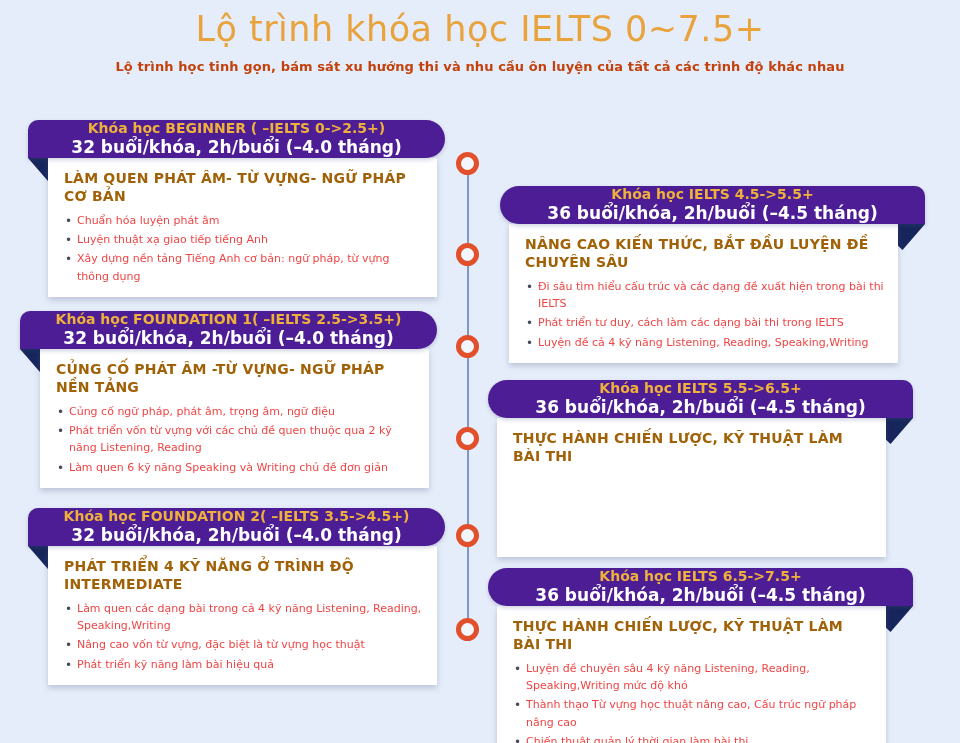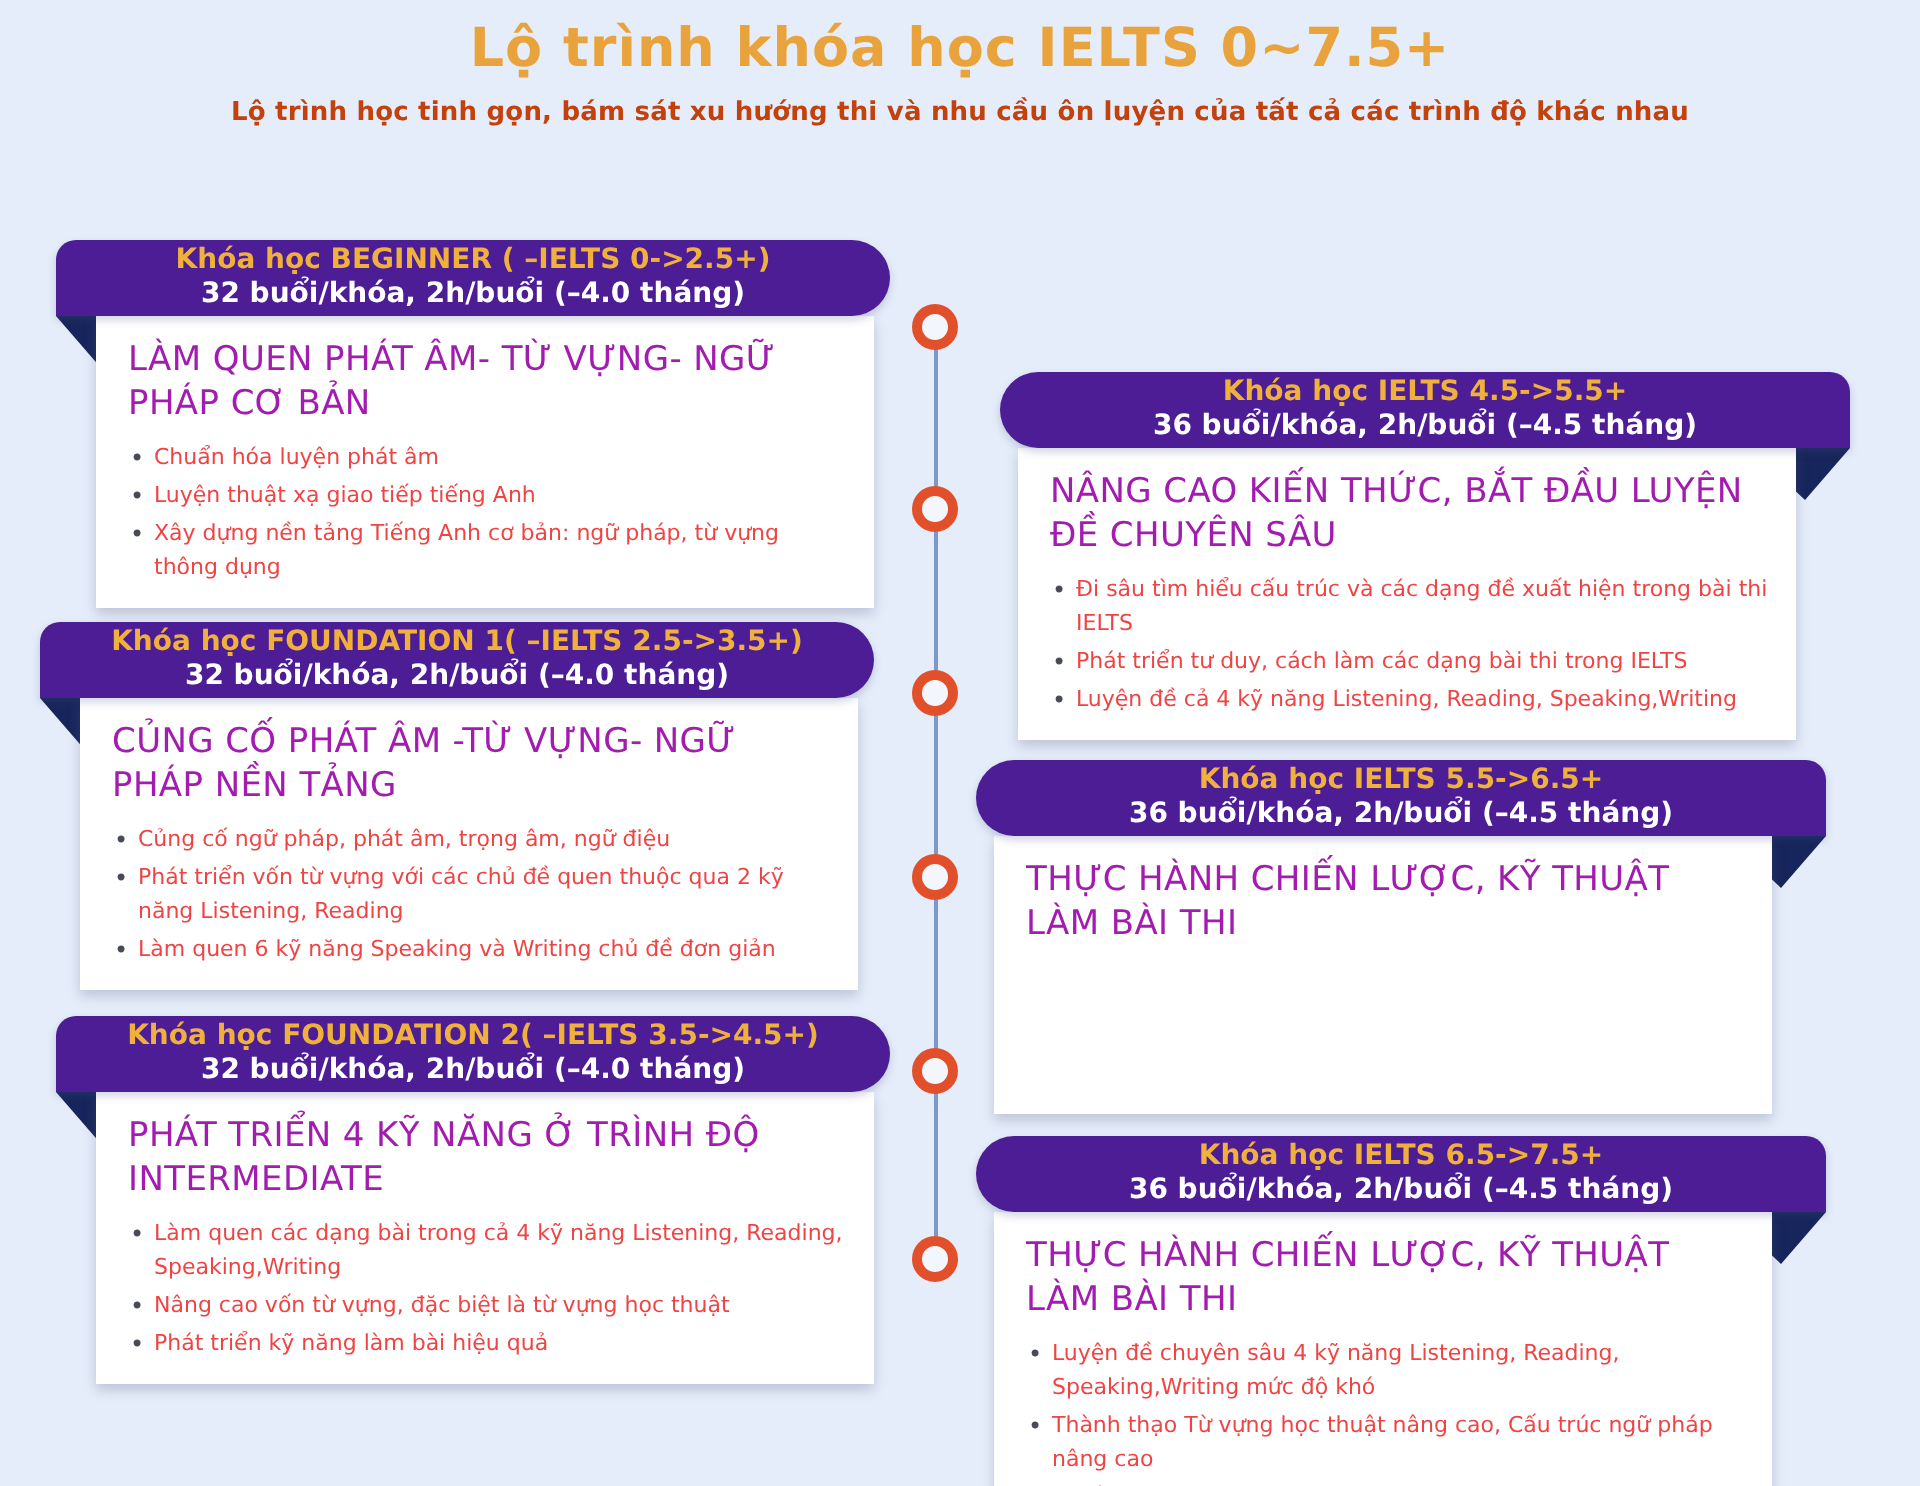--- a/index.html
+++ b/index.html
@@ -8,21 +8,21 @@
     font-family:"DejaVu Sans", sans-serif;
     background:#E6EDFA;
     position:relative;
     overflow:hidden;
   }
   .page { position:absolute; inset:0; }
 
   
   .title-area { position:absolute; top:8px; left:0; width:960px; text-align:center; }
   .main-title {
-    color:#E9A33C; font-size:27px; font-weight:700; letter-spacing:0.5px; line-height:1.25;
+    color:#E9A33C; font-size:35px; font-weight:400; letter-spacing:0.5px; line-height:1.25;
   }
   .sub-title {
     margin-top:7px; color:#c2410c; font-size:13px; font-weight:700; letter-spacing:0.1px;
   }
 
   
   .tline {
     position:absolute; left:467px; top:164px; width:2px; height:466px;
     background:#7D97C8; z-index:0;
   }
@@ -38,39 +38,39 @@
   .card { position:absolute; z-index:2; }
   .hdr {
     position:relative; z-index:3; height:38px;
     background:#4c1d95;
     display:flex; flex-direction:column; justify-content:center; align-items:center;
     box-shadow:0 2px 4px rgba(70,85,130,0.25);
   }
   .card.left  .hdr { width:417px; border-radius:10px 19px 19px 0; }
   .card.right .hdr { width:425px; border-radius:19px 10px 0 19px; }
   .hdr-title { color:#F0B13C; font-weight:700; font-size:14px; line-height:1.25; }
-  .hdr-sched { color:#FFFFFF; font-weight:700; font-size:14px; line-height:1.25; }
+  .hdr-sched { color:#FFFFFF; font-weight:700; font-size:17px; line-height:1.25; }
 
   .fold {
     position:absolute; top:38px; width:50px; height:26px;
     background:#16255B; z-index:1;
   }
   .card.left  .fold { left:0;  clip-path:polygon(0 0, 100% 0, 45% 100%); }
   .card.right .fold { right:0; clip-path:polygon(0 0, 100% 0, 55% 100%); }
 
   .bd {
     position:relative; z-index:2; width:389px; background:#FFFFFF;
     padding:11px 14px 10px 16px;
     box-shadow:0 3px 6px rgba(90,100,135,0.30);
   }
   .card.left  .bd { margin-left:20px; }
   .card.right .bd { margin-left:9px; }
 
   .bd-heading {
-    color:#a21caf; font-weight:400; font-size:17px; letter-spacing:0.2px;
+    color:#a16207; font-weight:700; font-size:14px; letter-spacing:0.2px;
     margin-bottom:7px; line-height:1.3;
   }
   .bd ul { list-style:none; }
   .bd li {
     position:relative; padding-left:13px; color:#ef4444;
     font-size:11px; line-height:1.55; margin-bottom:2px;
   }
   .bd li::before {
     content:"•"; position:absolute; left:1px; top:0; color:#474B57; font-size:12px;
   }

